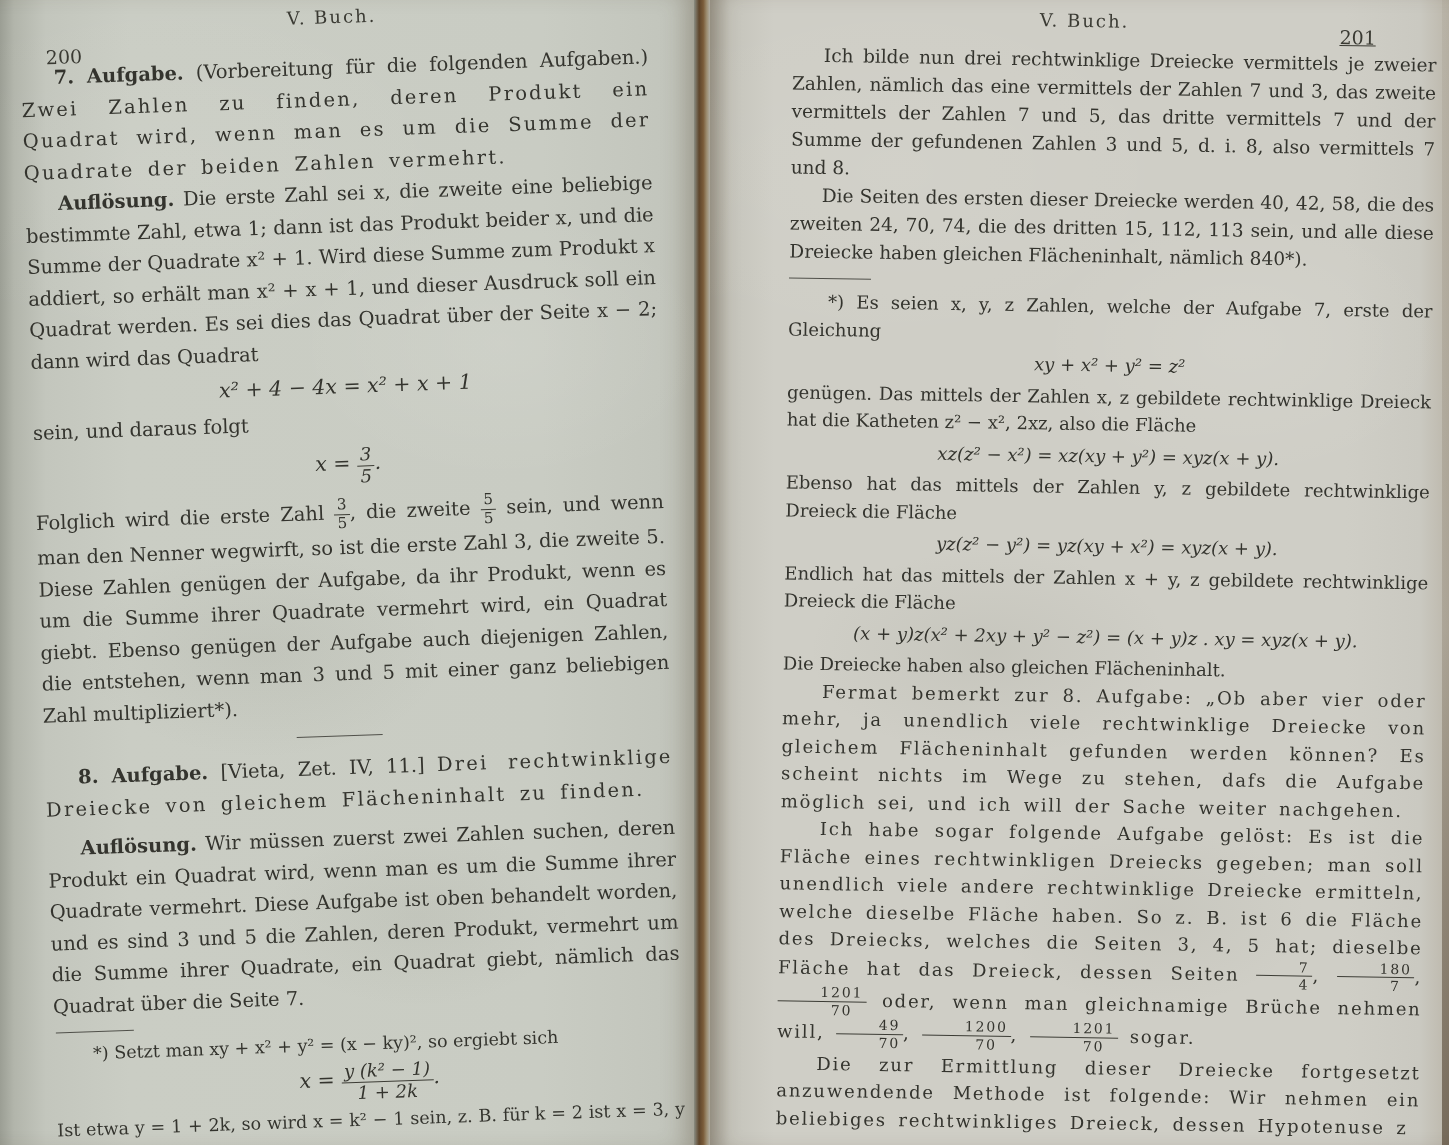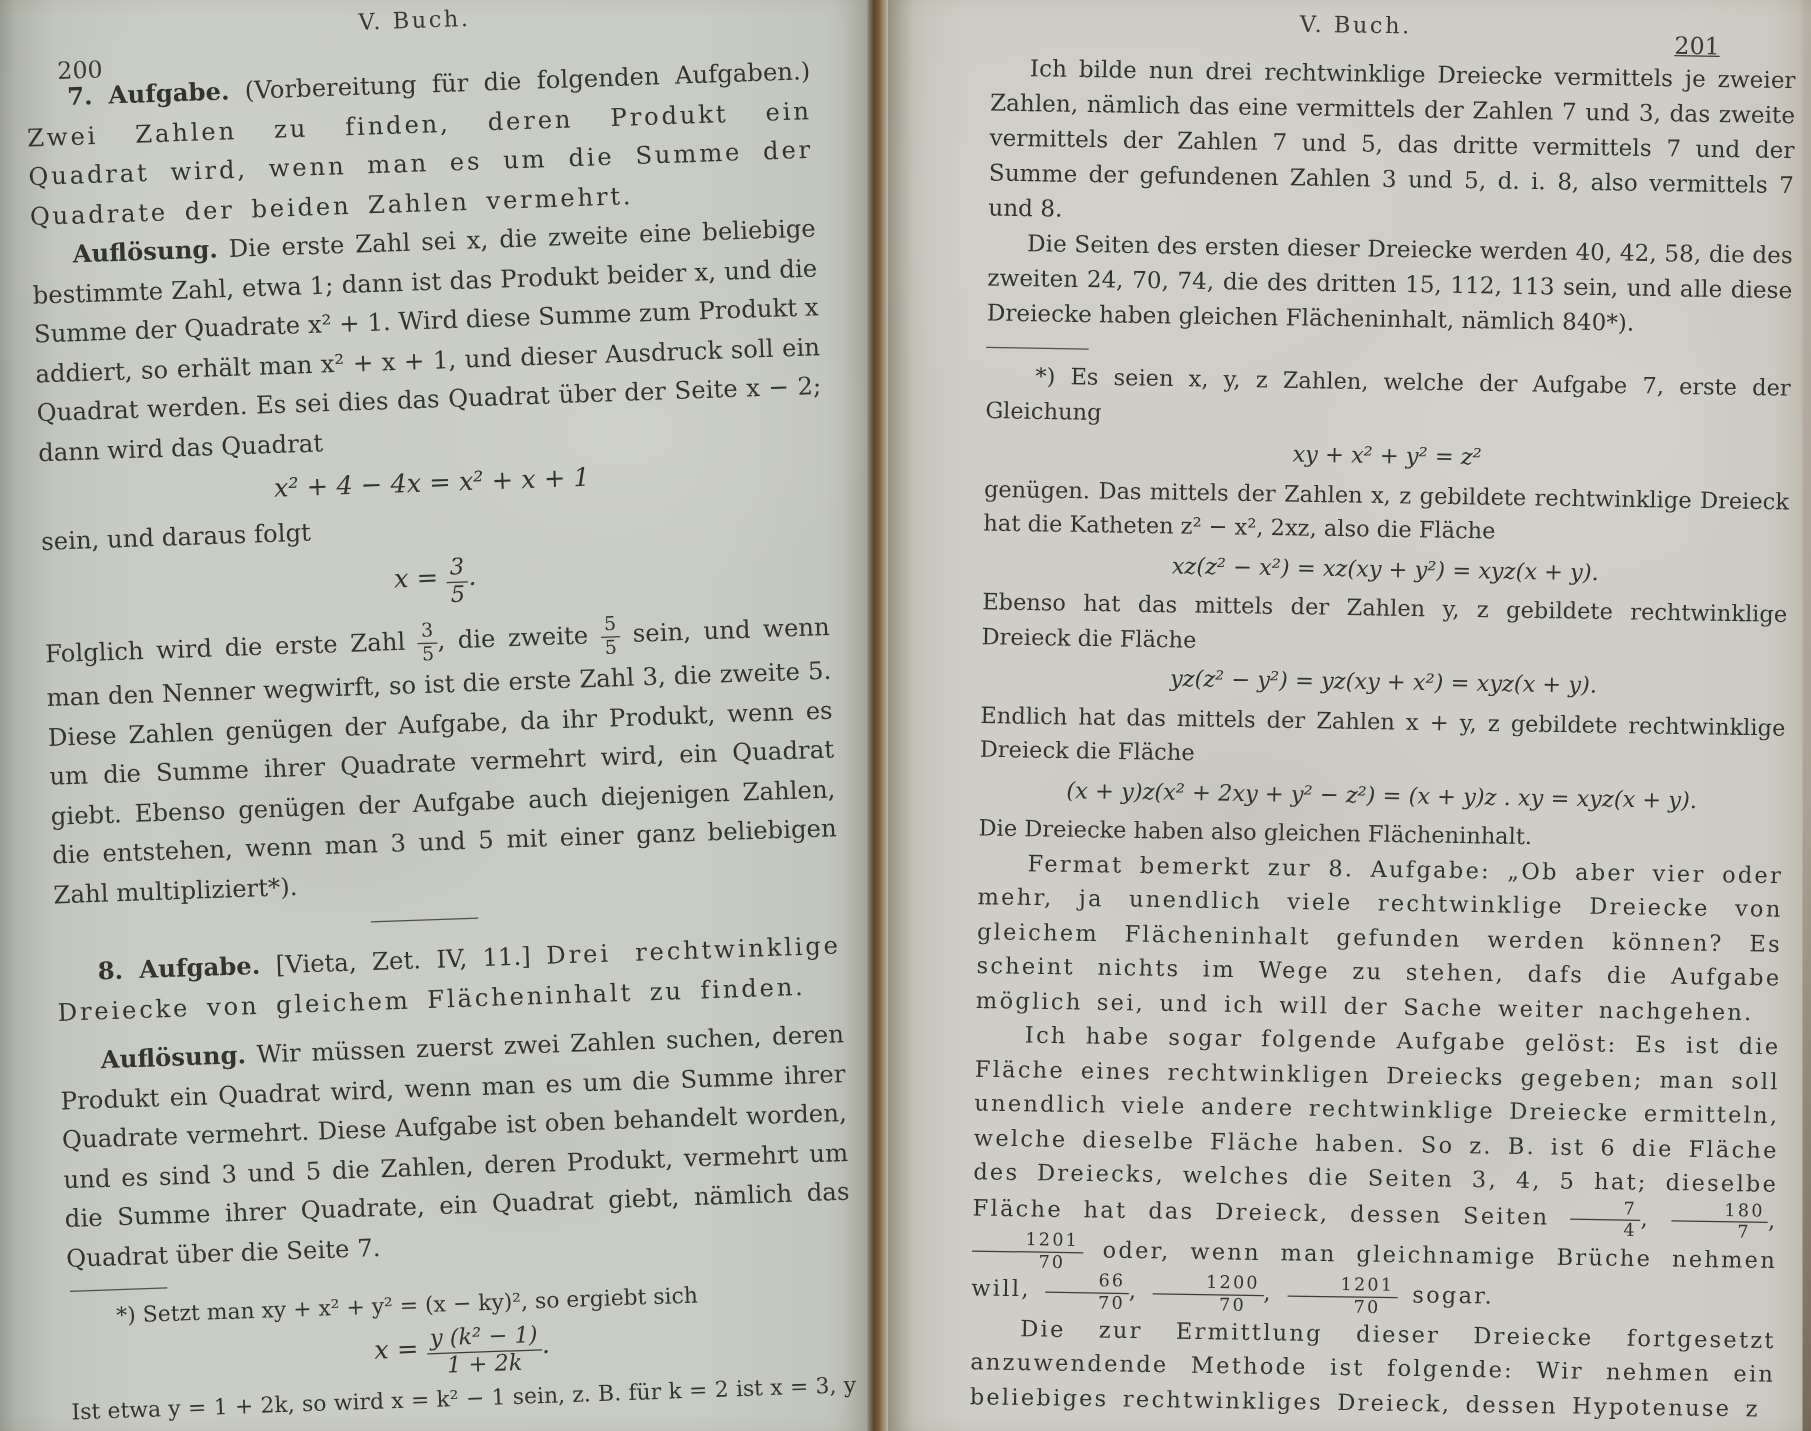--- a/index.html
+++ b/index.html
@@ -158,21 +158,21 @@
           <div class="eqline">(x + y)z(x² + 2xy + y² − z²) = (x + y)z . xy = xyz(x + y).</div>
           <p>Die Dreiecke haben also gleichen Flächeninhalt.</p>
 
           <p class="fn-ind sperr">Fermat bemerkt zur 8. Aufgabe:  „Ob aber vier oder mehr, ja unendlich viele rechtwinklige Dreiecke von gleichem Flächeninhalt gefunden werden können?  Es scheint nichts im Wege zu stehen, dafs die Aufgabe möglich sei, und ich will der Sache weiter nachgehen.</p>
 
           <p class="fn-ind sperr"><span>Ich habe sogar folgende Aufgabe gelöst:  Es ist die Fläche eines rechtwinkligen Dreiecks gegeben; man soll unendlich viele andere rechtwinklige Dreiecke ermitteln, welche dieselbe Fläche haben.  So z. B. ist 6 die Fläche des Dreiecks, welches die Seiten 3, 4, 5 hat; dieselbe Fläche hat das Dreieck, dessen Seiten</span>
             <span class="frac"><span class="fn">7</span><span class="fd">4</span></span><span>,</span>
             <span class="frac"><span class="fn">180</span><span class="fd">7</span></span><span>,</span>
             <span class="frac"><span class="fn">1201</span><span class="fd">70</span></span>
             <span>oder, wenn man gleichnamige Brüche nehmen will,</span>
-            <span class="frac"><span class="fn">66</span><span class="fd">70</span></span><span>,</span>
+            <span class="frac"><span class="fn">49</span><span class="fd">70</span></span><span>,</span>
             <span class="frac"><span class="fn">1200</span><span class="fd">70</span></span><span>,</span>
             <span class="frac"><span class="fn">1201</span><span class="fd">70</span></span>
             <span>sogar.</span></p>
 
           <p class="fn-ind sperr">Die zur Ermittlung dieser Dreiecke fortgesetzt anzuwendende Methode ist folgende:  Wir nehmen ein beliebiges rechtwinkliges Dreieck, dessen Hypotenuse z</p>
         </div>
 
       </div>
     </div>
   </div>

